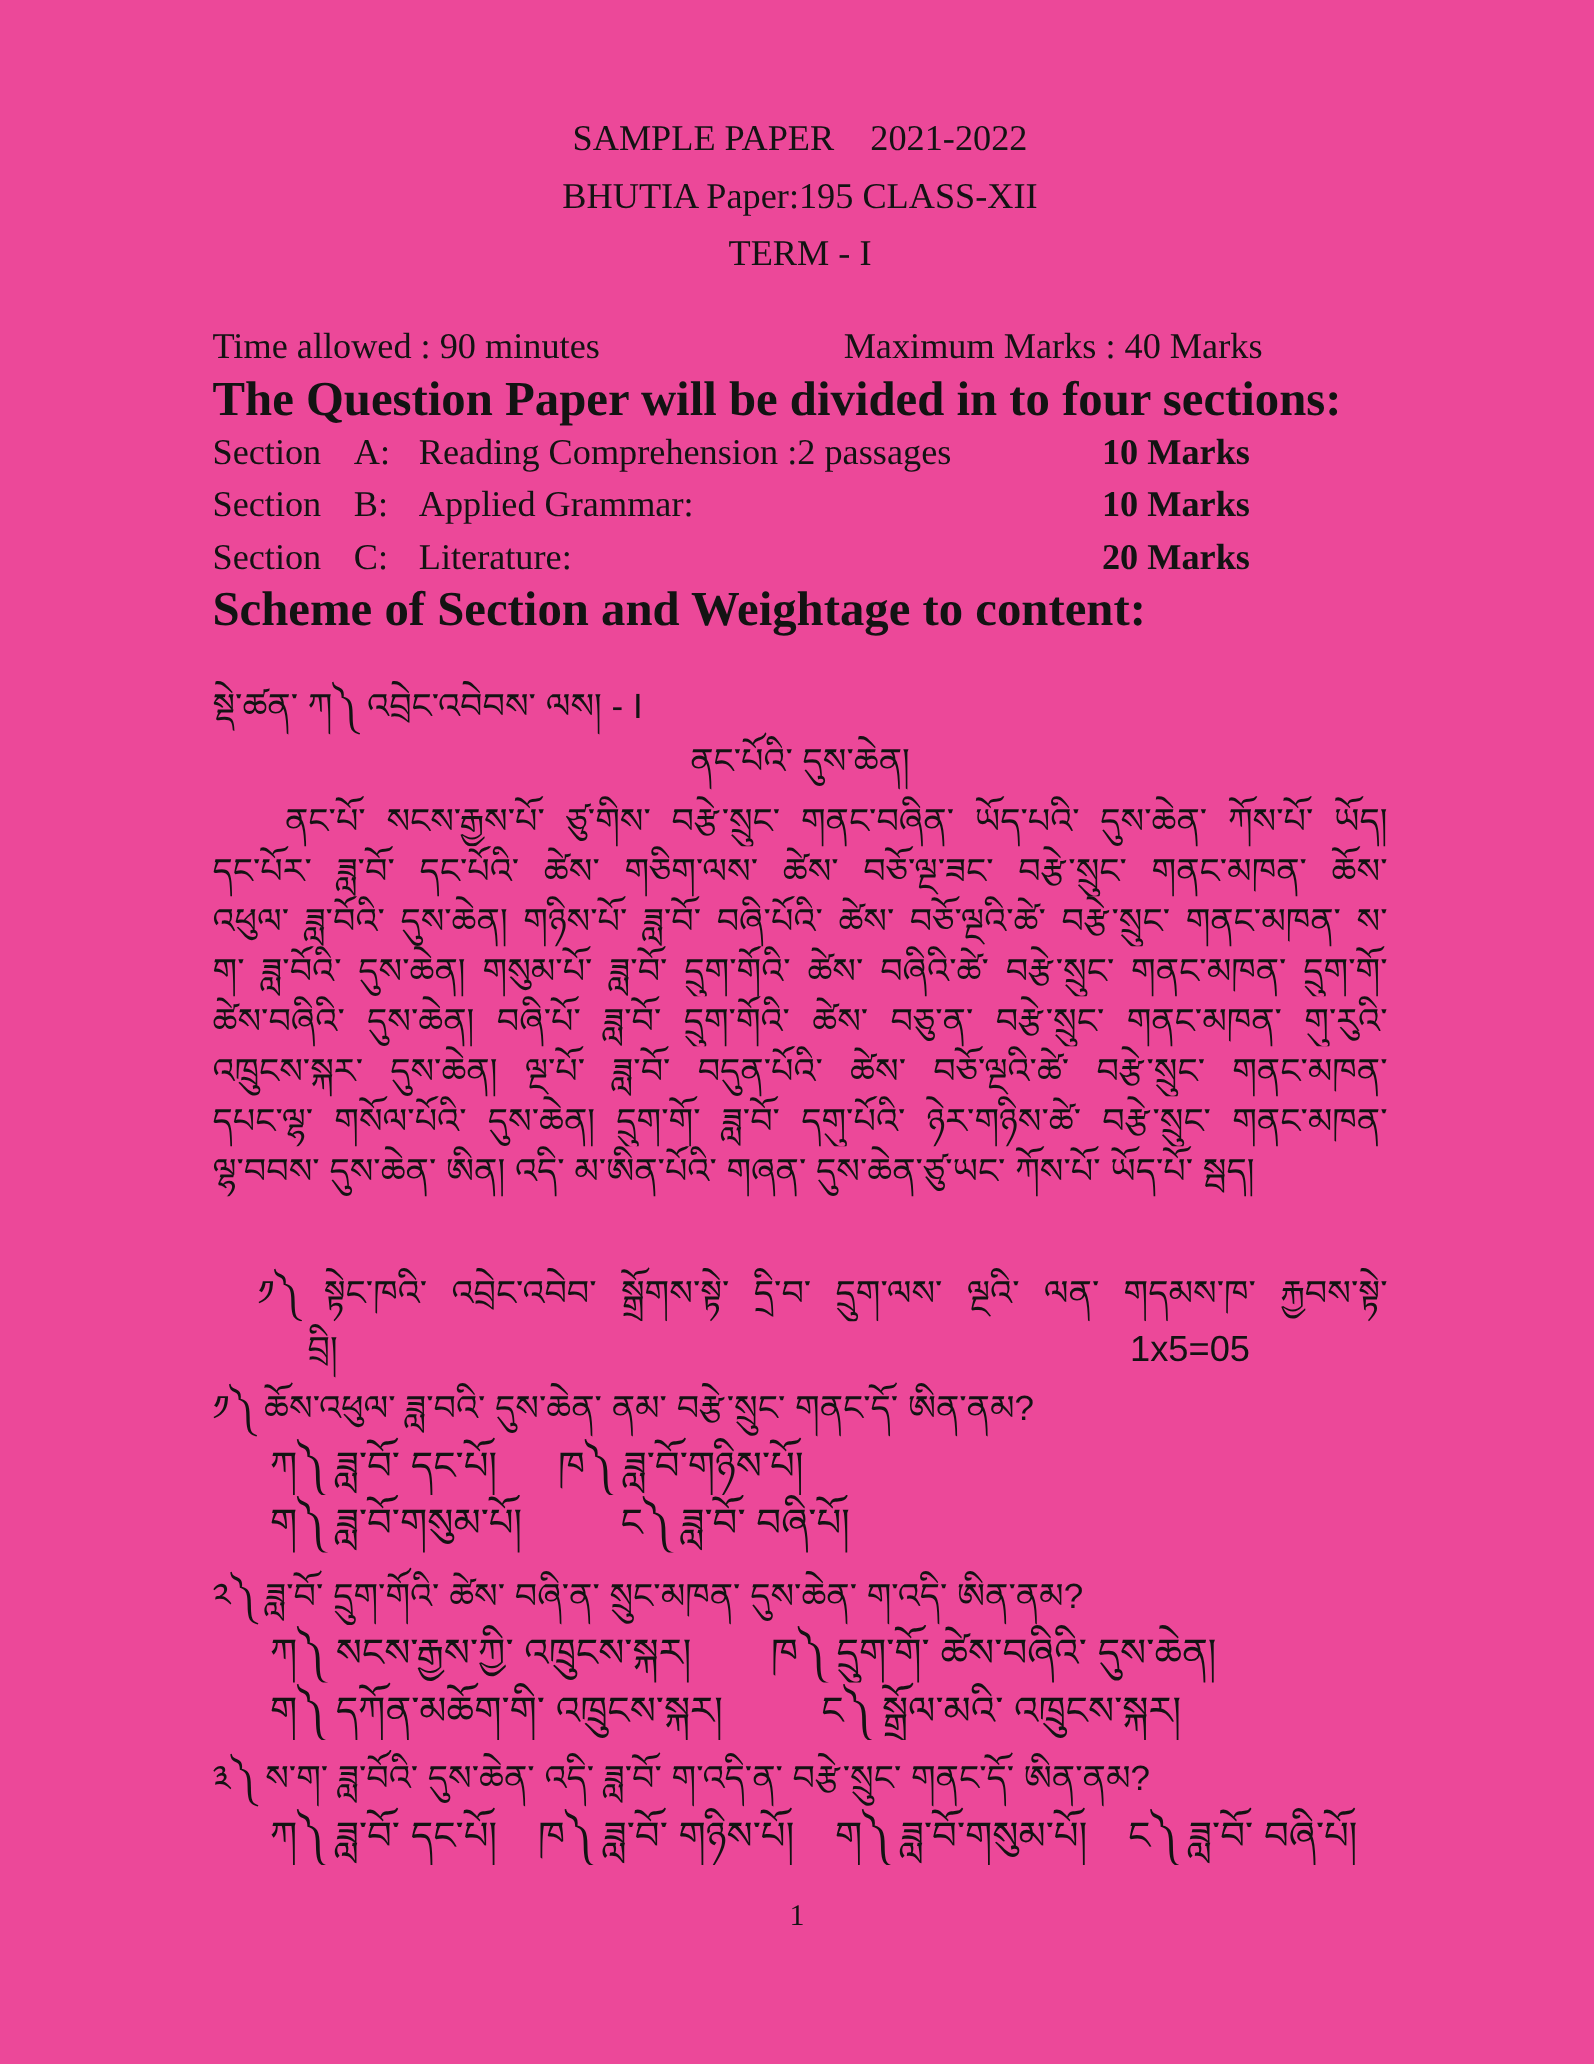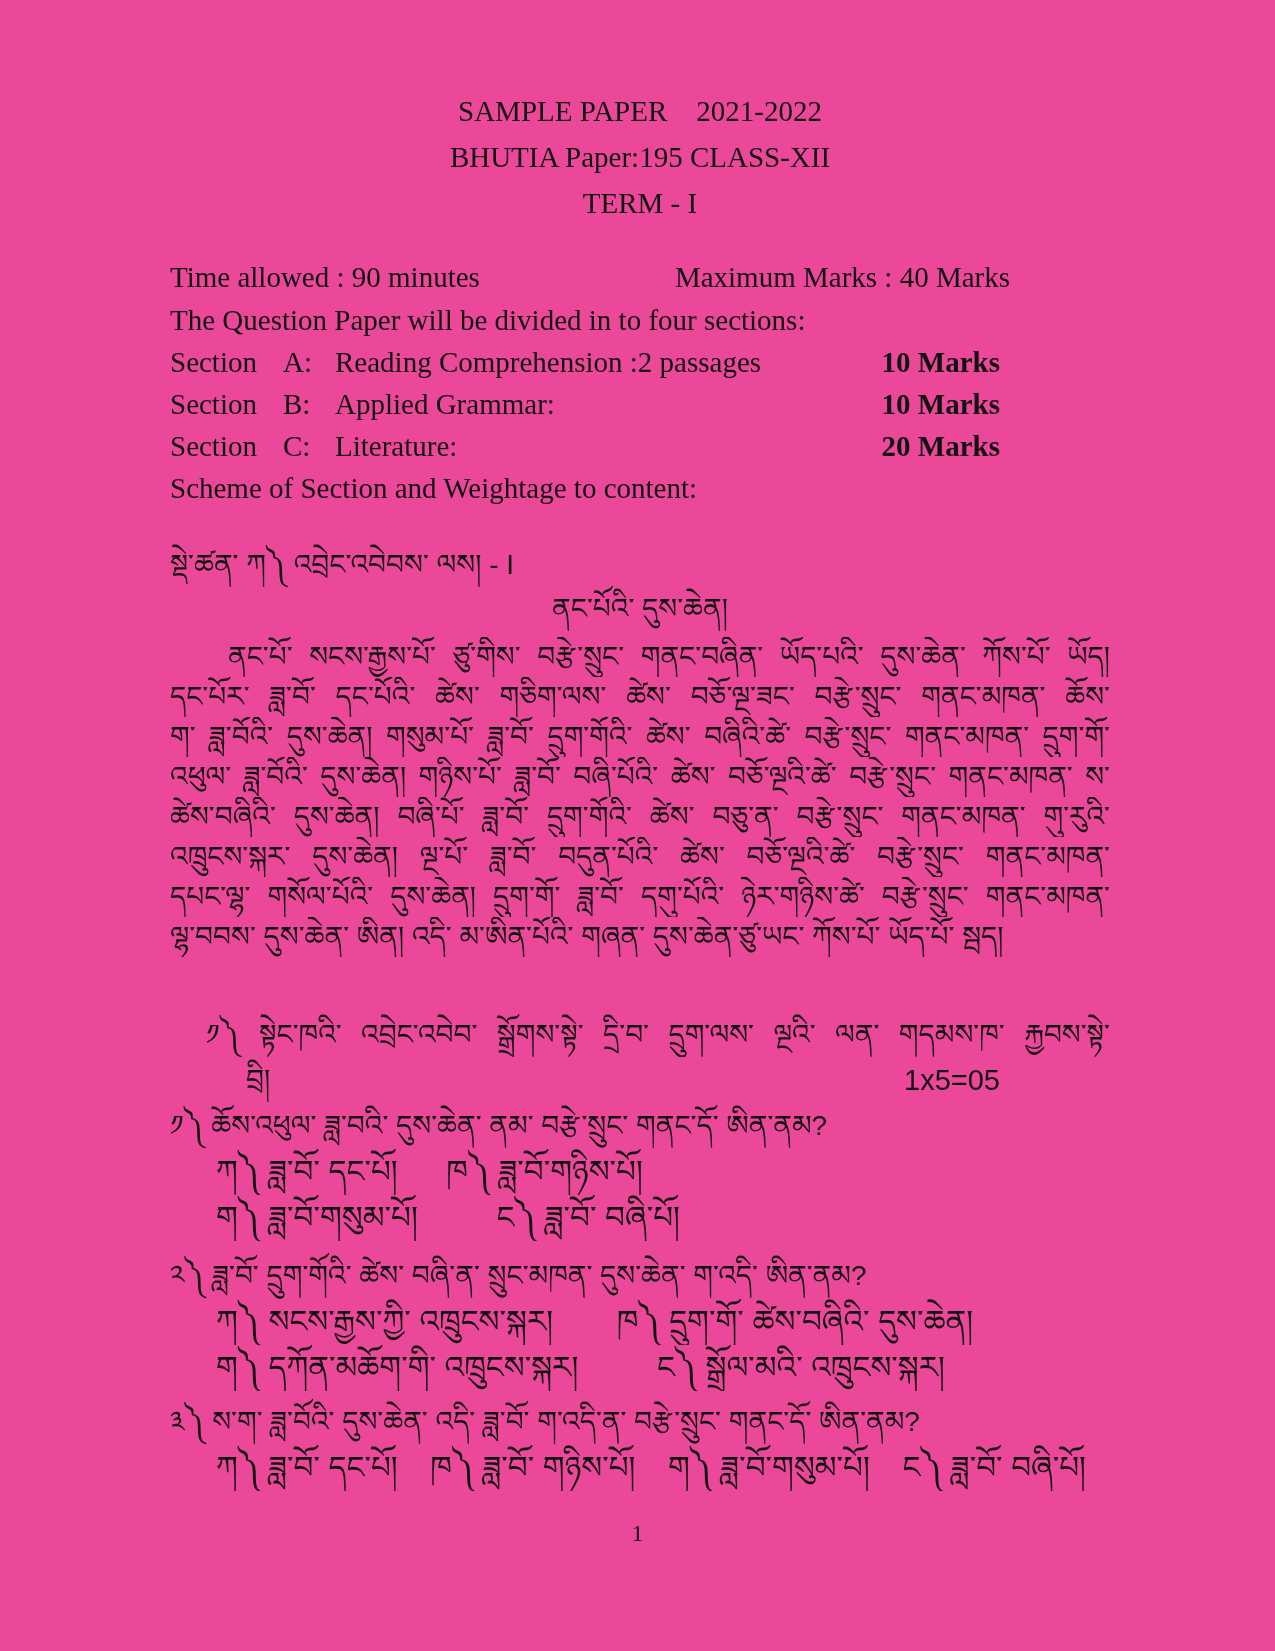--- a/index.html
+++ b/index.html
@@ -4,21 +4,21 @@
 <style>
   html,body{margin:0;padding:0;background:#ffffff;}
   .page{
     width:1275px;height:1651px;background:#ec4899;color:#131313;
     font-family:"Liberation Serif", serif;
     box-sizing:border-box;position:relative;
     padding:88px 165px 0 170px;overflow:hidden;
   }
   .h-center{text-align:center;font-size:29px;line-height:46px;white-space:pre-wrap;}
   .info-row{display:flex;justify-content:space-between;width:840px;font-size:29px;line-height:43px;margin-top:30px;}
-  .plain{font-size:29px;line-height:42px;}
+  .plain{font-size:39px;line-height:42px;font-weight:bold;}
   .sec-row{display:flex;width:830px;font-size:29px;line-height:42px;}
   .sec-row .c1{width:113px;}
   .sec-row .c2{width:52px;}
   .sec-row .c3{flex:1;}
   .sec-row .c4{text-align:right;font-weight:bold;}
   .tib{font-family:Liberation Sans, sans-serif;}
   .tib-heading{font-size:28px;line-height:44px;margin-top:34px;}
   .tib-subtitle{text-align:center;font-size:28px;line-height:44px;}
   .tib-para{margin-top:6px;font-size:28px;}
   .tib-line{line-height:40px;white-space:nowrap;overflow:hidden;text-align:justify;text-align-last:justify;}
@@ -78,22 +78,22 @@
   </div>
 
   <div class="plain">Scheme of Section and Weightage to content:</div>
 
   <div class="tib tib-heading">སྡེ་ཚན་ ཀ༽ འབྲེང་འབེབས་ ལས། - I</div>
   <div class="tib tib-subtitle">ནང་པོའི་ དུས་ཆེན།</div>
 
   <div class="tib tib-para">
     <div class="tib-line first">ནང་པོ་ སངས་རྒྱས་པོ་ ཙུ་གིས་ བརྩེ་སྲུང་ གནང་བཞིན་ ཡོད་པའི་ དུས་ཆེན་ ཀོས་པོ་ ཡོད།</div>
     <div class="tib-line">དང་པོར་ ཟླ་བོ་ དང་པོའི་ ཚེས་ གཅིག་ལས་ ཚེས་ བཅོ་ལྔ་ཟང་ བརྩེ་སྲུང་ གནང་མཁན་ ཆོས་</div>
+    <div class="tib-line">འཕུལ་ ཟླ་བོའི་ དུས་ཆེན། གཉིས་པོ་ ཟླ་བོ་ བཞི་པོའི་ ཚེས་ བཅོ་ལྔའི་ཚེ་ བརྩེ་སྲུང་ གནང་མཁན་ ས་</div>
     <div class="tib-line">ག་ ཟླ་བོའི་ དུས་ཆེན། གསུམ་པོ་ ཟླ་བོ་ དྲུག་གོའི་ ཚེས་ བཞིའི་ཚེ་ བརྩེ་སྲུང་ གནང་མཁན་ དྲུག་གོ་</div>
-    <div class="tib-line">འཕུལ་ ཟླ་བོའི་ དུས་ཆེན། གཉིས་པོ་ ཟླ་བོ་ བཞི་པོའི་ ཚེས་ བཅོ་ལྔའི་ཚེ་ བརྩེ་སྲུང་ གནང་མཁན་ ས་</div>
     <div class="tib-line">ཚེས་བཞིའི་ དུས་ཆེན། བཞི་པོ་ ཟླ་བོ་ དྲུག་གོའི་ ཚེས་ བཅུ་ན་ བརྩེ་སྲུང་ གནང་མཁན་ གུ་རུའི་</div>
     <div class="tib-line">འཁྲུངས་སྐར་ དུས་ཆེན། ལྔ་པོ་ ཟླ་བོ་ བདུན་པོའི་ ཚེས་ བཅོ་ལྔའི་ཚེ་ བརྩེ་སྲུང་ གནང་མཁན་</div>
     <div class="tib-line">དཔང་ལྷ་ གསོལ་པོའི་ དུས་ཆེན། དྲུག་གོ་ ཟླ་བོ་ དགུ་པོའི་ ཉེར་གཉིས་ཚེ་ བརྩེ་སྲུང་ གནང་མཁན་</div>
     <div class="tib-line last">ལྷ་བབས་ དུས་ཆེན་ ཨིན། འདི་ མ་ཨིན་པོའི་ གཞན་ དུས་ཆེན་ཙུ་ཡང་ ཀོས་པོ་ ཡོད་པོ་ སྦད།</div>
   </div>
 
   <div class="tib q1-stem">༡༽ སྟེང་ཁའི་ འབྲེང་འབེབ་ སྒྲོགས་སྟེ་ དྲི་བ་ དྲུག་ལས་ ལྔའི་ ལན་ གདམས་ཁ་ རྐྱབས་སྟེ་</div>
   <div class="q1-row2">
     <span class="tib">བྲི།</span>
     <span class="marks">1x5=05</span>

